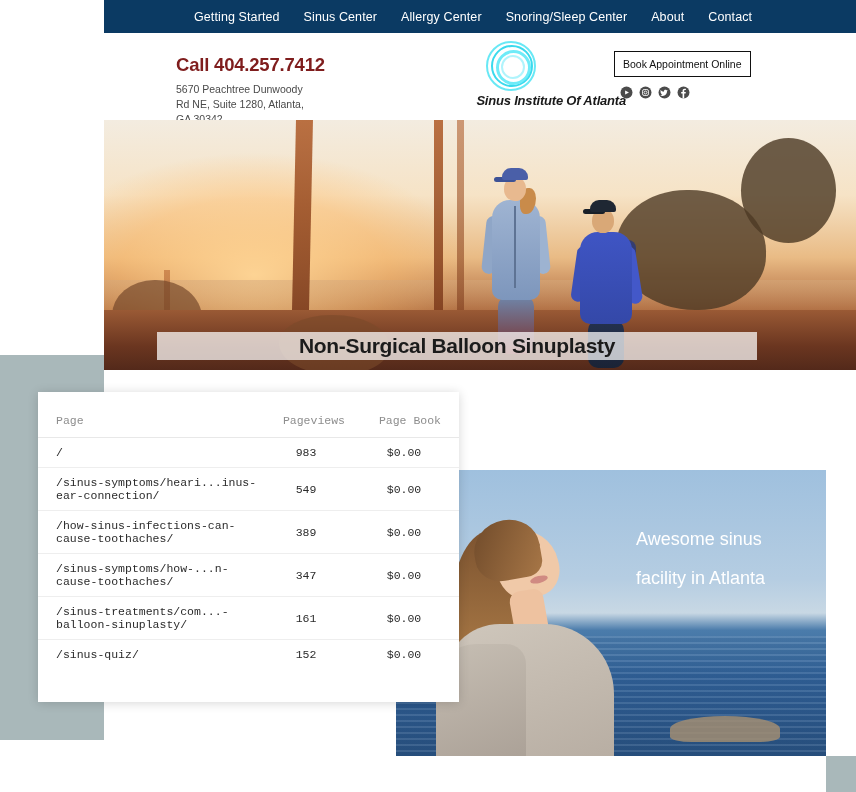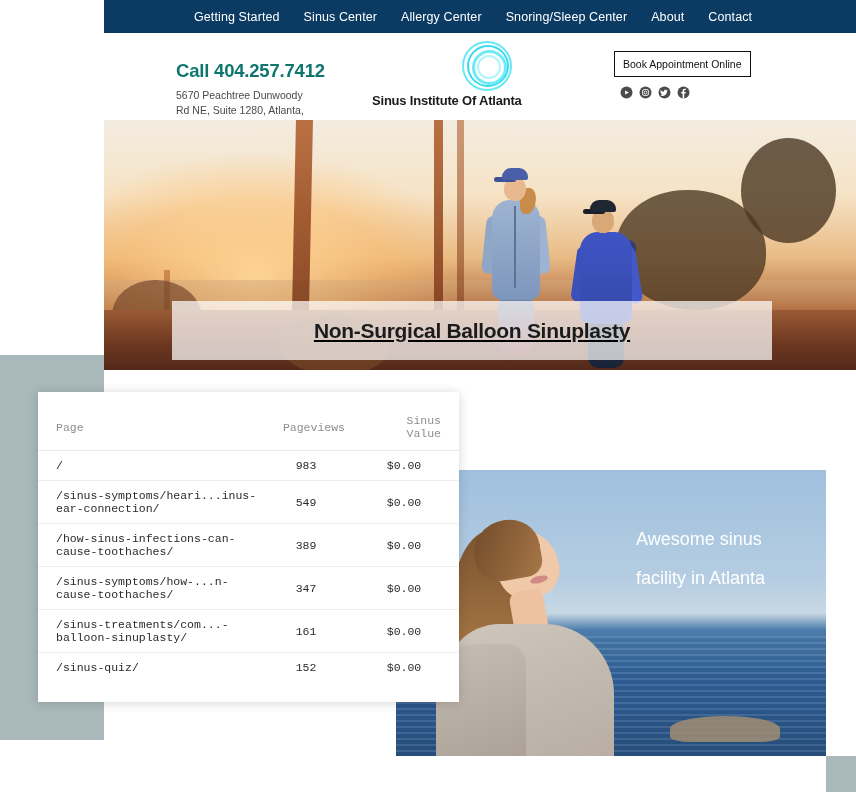--- a/index.html
+++ b/index.html
@@ -34,29 +34,29 @@
     color:#ffffff;font-size:12.5px;letter-spacing:.1px;
     padding:0 12px;white-space:nowrap;cursor:pointer;
   }
 
   
   #site-header{
     position:absolute;left:0;top:33px;width:752px;height:87px;background:#fff;
   }
   #contact-block{position:absolute;left:72px;top:13px;width:230px;}
   #phone{
-    font-size:18.5px;font-weight:bold;color:#0f766e;letter-spacing:-.2px;
-    margin:14px 0 6px 0;
+    font-size:18.5px;font-weight:bold;color:#7f1d1d;letter-spacing:-.2px;
+    margin:8px 0 6px 0;
   }
   #address{
     font-size:10.5px;color:#4a4a4a;line-height:1.42;margin:0;max-width:140px;
   }
 
   #logo-block{
-    position:absolute;left:268px;top:8px;width:230px;text-align:left;
+    position:absolute;left:292px;top:8px;width:230px;text-align:right;font-style:italic;
   }
   .logo-rings{position:relative;width:56px;height:48px;margin:0 auto 4px;}
   .ring{position:absolute;border-radius:50%;border-style:solid;}
   .r1{left:3px;top:0;width:46px;height:46px;border-width:2px;border-color:#35e0f2;opacity:.75;}
   .r2{left:8px;top:4px;width:38px;height:38px;border-width:2.5px;border-color:#2fd8ec;opacity:.95;}
   .r3{left:13px;top:9px;width:29px;height:29px;border-width:3px;border-color:#56e8f7;opacity:.85;}
   .r4{left:18px;top:14px;width:20px;height:20px;border-width:2px;border-color:#8ff0fb;opacity:.7;}
   #logo-text{font-size:13px;font-weight:bold;color:#1a1a1a;letter-spacing:-.2px;}
 
   #cta-block{position:absolute;left:510px;top:18px;width:180px;}
@@ -110,23 +110,23 @@
   #run2 .cap{position:absolute;left:16px;top:0;width:26px;height:12px;background:#1f2733;border-radius:9px 9px 2px 2px;}
   #run2 .brim{position:absolute;left:9px;top:9px;width:22px;height:5px;background:#181f28;border-radius:4px;}
   #run2 .head{position:absolute;left:18px;top:9px;width:22px;height:24px;background:#d9a877;border-radius:48%;}
   #run2 .torso{position:absolute;left:6px;top:32px;width:52px;height:92px;background:linear-gradient(180deg,#3f55c4,#3448a8);border-radius:18px 18px 10px 10px;}
   #run2 .armL{position:absolute;left:0px;top:46px;width:14px;height:56px;background:#3b50b8;border-radius:8px;transform:rotate(8deg);}
   #run2 .armR{position:absolute;left:50px;top:46px;width:15px;height:58px;background:#4358c9;border-radius:8px;transform:rotate(-9deg);}
   #run2 .pack{position:absolute;left:46px;top:40px;width:16px;height:46px;background:#2b3a7a;border-radius:8px;opacity:.85;}
   #run2 .legs{position:absolute;left:14px;top:120px;width:36px;height:48px;background:linear-gradient(180deg,#24324f,#1a2336);border-radius:10px;}
 
   #hero-caption{
-    position:absolute;left:68px;bottom:10px;width:600px;height:59px;
+    position:absolute;left:53px;bottom:10px;width:600px;height:28px;
     background:rgba(255,255,255,.72);
-    display:flex;align-items:center;justify-content:center;text-decoration:underline;
+    display:flex;align-items:center;justify-content:center;
   }
   #hero-caption span{
     font-size:21px;font-weight:bold;color:#1b1b1b;letter-spacing:-.3px;
   }
 
   
   #content-band{
     position:absolute;left:0;top:370px;width:752px;height:100px;
     background:linear-gradient(90deg,#ffffff 0%,#ffffff 82%,rgba(255,255,255,0) 100%);
   }
@@ -319,21 +319,21 @@
       </div>
     </div>
   </div>
 
   <div id="table-panel">
     <table id="analytics-table">
       <thead>
         <tr>
           <th class="col-page">Page</th>
           <th class="col-pv">Pageviews</th>
-          <th class="col-val">Sinus Value</th>
+          <th class="col-val">Page Book</th>
         </tr>
       </thead>
       <tbody>
         <tr>
           <td class="col-page">/</td>
           <td class="col-pv">983</td>
           <td class="col-val">$0.00</td>
         </tr>
         <tr>
           <td class="col-page">/sinus-symptoms/heari...inus-ear-connection/</td>

